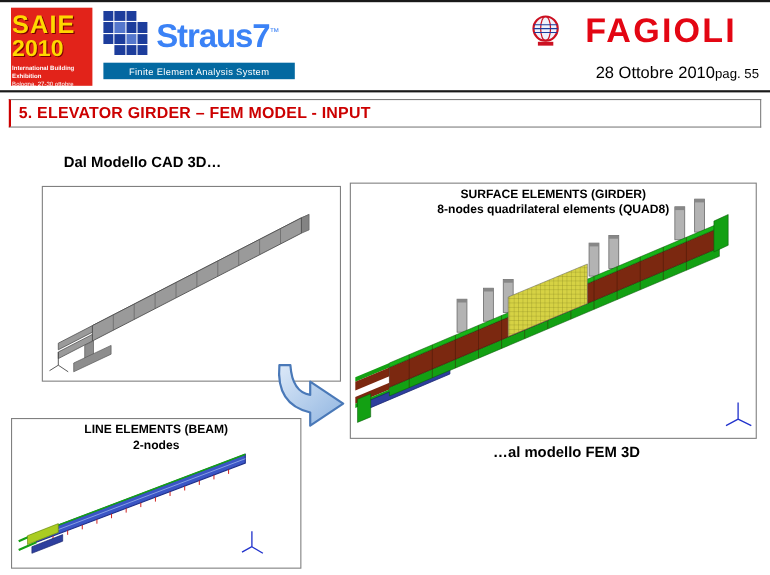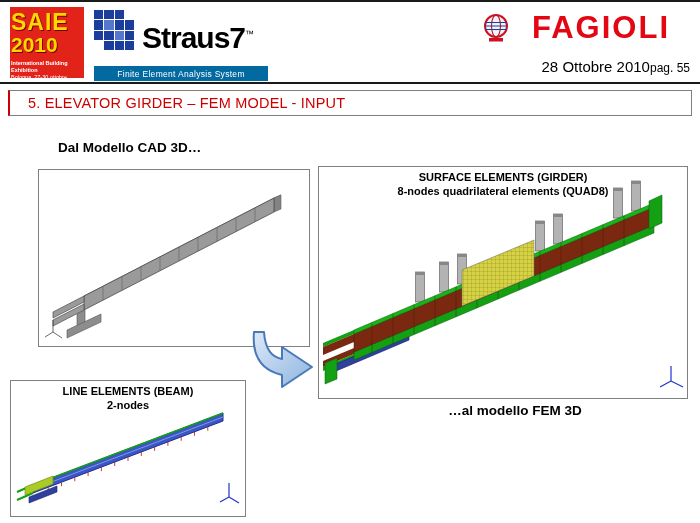--- a/index.html
+++ b/index.html
@@ -14,44 +14,44 @@
   .saie-l1 { font-size:23px; font-weight:900; letter-spacing:1px; line-height:24px; text-shadow:1px 1px 0 #7a0000; }
   .saie-l2 { font-size:21px; font-weight:800; line-height:22px; text-shadow:1px 1px 0 #7a0000; }
   .saie-sub { font-size:5.5px; color:#fff; line-height:7px; margin-top:4px; font-weight:700; }
   .saie-sub2 { font-size:5.5px; color:#fff; line-height:7px; }
 
   .straus { position:absolute; left:94px; top:8px; }
   .straus-row { display:flex; align-items:flex-start; }
   .straus-grid { width:40px; height:40px; display:grid; grid-template-columns:repeat(4,1fr); grid-template-rows:repeat(4,1fr); gap:1px; background:#fff; }
   .straus-grid span { display:block; }
   .sq-d { background:#1d3d9c; } .sq-m { background:#5577cc; } .sq-w { background:#fff; }
-  .straus-name { font-size:30px; font-weight:600; color:#000000; line-height:48px; margin-left:8px; letter-spacing:-1px; }
+  .straus-name { font-size:30px; font-weight:600; color:#3b82f6; line-height:38px; margin-left:8px; letter-spacing:-1px; }
   .straus-tm { font-size:9px; vertical-align:super; font-weight:400; letter-spacing:0; }
   .straus-tag { margin-top:4px; width:174px; background:#0369a1; color:#fff; font-size:8.5px; text-align:center; padding:3px 0 2px; letter-spacing:0.3px; }
 
   .fagioli { position:absolute; left:480px; top:8px; display:flex; align-items:center;gap:12px; }
   .fagioli-name { font-size:31px; font-weight:800; color:#e30613; letter-spacing:2px; margin-left:8px; }
 
   .dateline { position:absolute; right:10px; top:56px; display:flex; align-items:baseline; }
   .date-txt { font-size:15px; }
   .page-txt { font-size:12px; }
 
   
   .title-bar { position:absolute; left:8px; top:88px; width:684px; height:26px; border:1px solid #7f7f7f; border-left:2px solid #cc0000; display:flex; align-items:center; background:#fff; }
-  .title-txt { color:#cc0000; font-weight:normal; font-size:14.5px; padding-left:18px; letter-spacing:0.2px; }
+  .title-txt { color:#cc0000; font-weight:bold; font-size:14.5px; padding-left:7px; letter-spacing:0.2px; }
 
   
   .cad-label { position:absolute; left:58px; top:138px; font-size:13.5px; font-weight:bold; }
   .fem-label { position:absolute; left:330px; top:401px; width:370px; text-align:center; font-size:13.5px; font-weight:bold; }
 
   
   .panel { position:absolute; background:#fff; border:1px solid #808080; }
   .cad-panel  { left:38px;  top:167px; width:272px; height:178px; }
   .fem-panel  { left:318px; top:164px; width:370px; height:233px; }
-  .beam-panel { left:10px;  top:378px; width:236px; height:137px; }
+  .beam-panel { left:10px;  top:378px; width:264px; height:137px; }
   .panel svg { position:absolute; left:0; top:0; }
   .panel-caption { position:absolute; left:0; top:3px; width:100%; text-align:center; font-size:11px; font-weight:bold; line-height:14px; z-index:2; }
 
   .arrow-wrap { position:absolute; left:244px; top:328px; width:74px; height:70px; z-index:3; }
 </style>
 </head>
 <body>
 
 <div class="slide">
 

